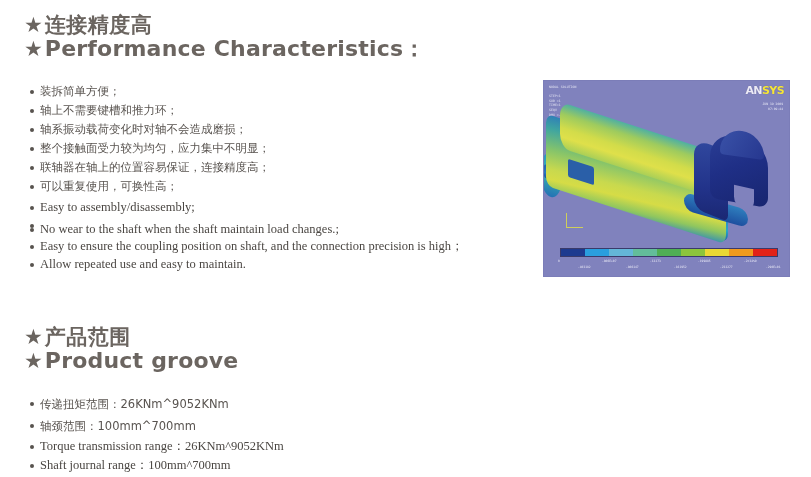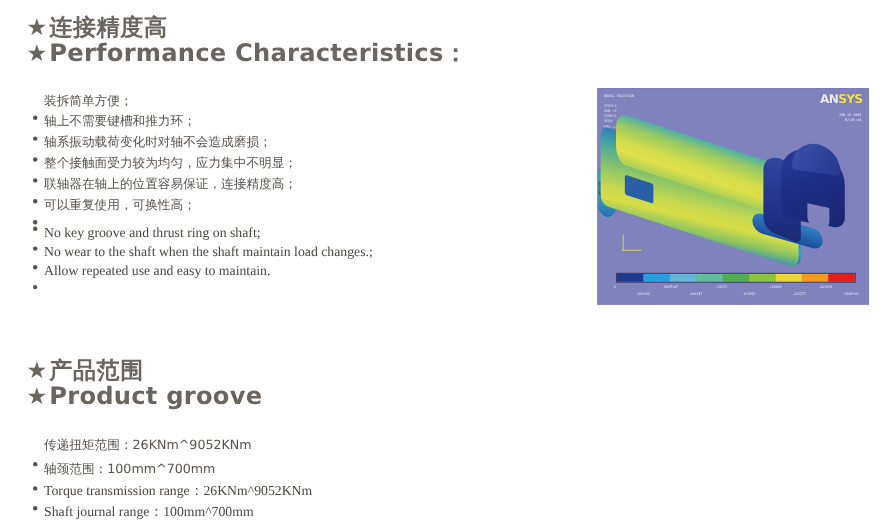--- a/index.html
+++ b/index.html
@@ -28,21 +28,21 @@
     color:#6b6560;
     line-height:1;
   }
   .hd-cn{font-size:21px;letter-spacing:0.5px;font-family:"DejaVu Sans",sans-serif;}
   .hd-en{font-size:22px;letter-spacing:0.2px;font-family:"DejaVu Sans",sans-serif;}
 
   
   .list{position:absolute;left:30px;}
   .li{
     display:flex;
-    align-items:flex-end;
+    align-items:flex-start;
     white-space:nowrap;
     color:#58534f;
   }
   .dot{
     width:4px;height:4px;border-radius:50%;
     background:#58534f;
     flex:0 0 auto;
     margin-right:6px;
     position:relative;
     top:8px;
@@ -247,28 +247,32 @@
       </div>
     <div class="li li-cn">
         <span class="dot"></span>
         <span>可以重复使用，可换性高；</span>
       </div>
   </div>
 
   <div class="list list-en-feat">
     <div class="li li-en">
         <span class="dot"></span>
-      </div>
-    <div class="li li-en">
-        <span class="dot"></span>
-        <span>No key groove and thrust ring on shaft;</span>
+        <span>Easy to assembly/disassembly;</span>
+      </div>
+    <div class="li li-en">
+        <span class="dot"></span>
       </div>
     <div class="li li-en">
         <span class="dot"></span>
         <span>No wear to the shaft when the shaft maintain load changes.;</span>
+      </div>
+    <div class="li li-en">
+        <span class="dot"></span>
+        <span>Easy to ensure the coupling position on shaft, and the connection precision is high；</span>
       </div>
     <div class="li li-en">
         <span class="dot"></span>
         <span>Allow repeated use and easy to maintain.</span>
       </div>
   </div>
 
   <div class="heading-block hd-range">
     <div class="hd-line">
       <span class="hd-star">★</span>

